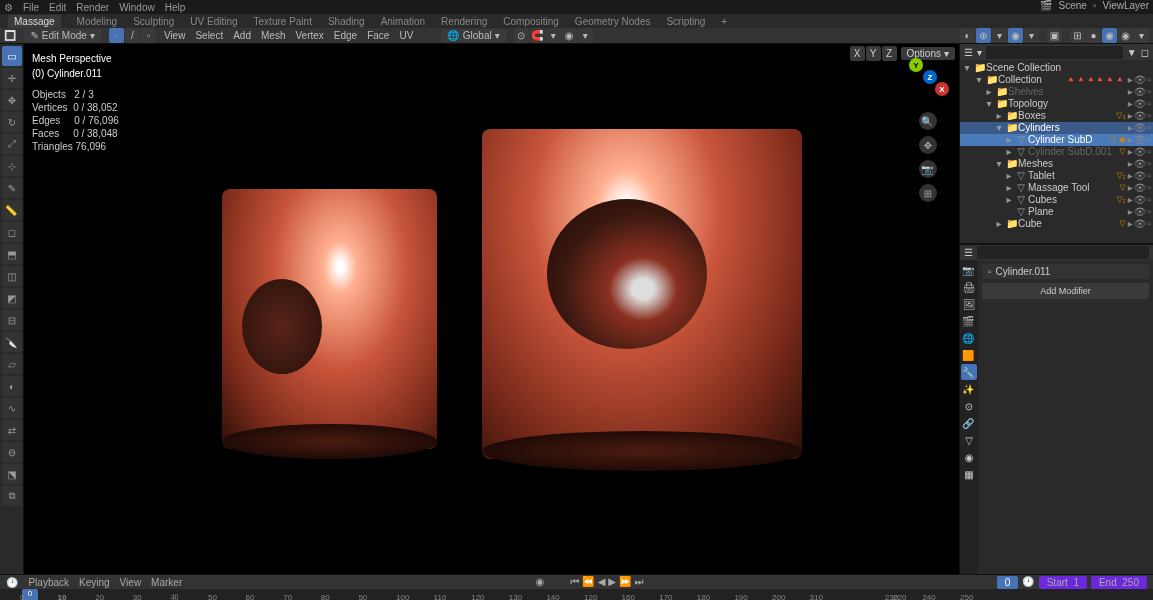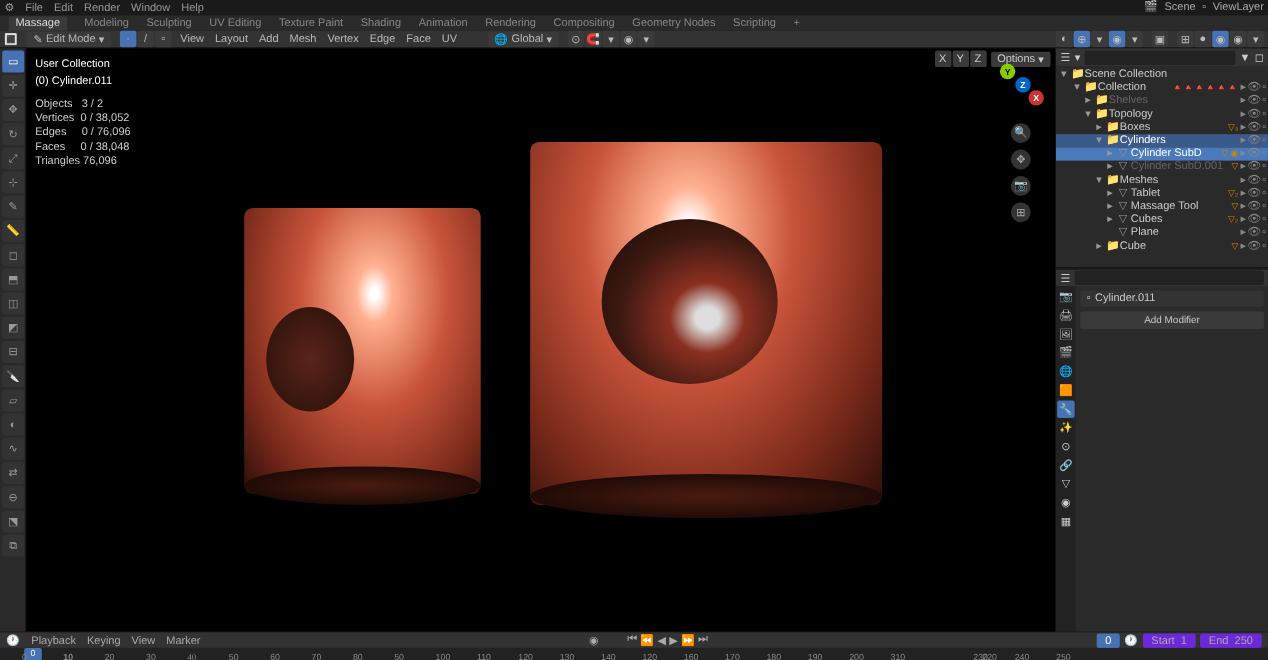--- a/index.html
+++ b/index.html
@@ -112,21 +112,21 @@
     <span>Edit Mode</span>
     <span>▾</span>
   </div>
   <div class="icon-row">
     <div class="icon-sq blue">·</div>
     <div class="icon-sq">/</div>
     <div class="icon-sq">▫</div>
   </div>
   <div class="hdr-menu">
     <span>View</span>
-    <span>Layout</span>
+    <span>Select</span>
     <span>Add</span>
     <span>Mesh</span>
     <span>Vertex</span>
     <span>Edge</span>
     <span>Face</span>
     <span>UV</span>
   </div>
   <div class="dropdown" style="margin-left:20px">
     <span>🌐</span>
     <span>Global</span>
@@ -192,24 +192,24 @@
         <div class="icon-sq">Y</div>
         <div class="icon-sq">Z</div>
       </div>
       <div class="dropdown">
         <span>Options</span>
         <span>▾</span>
       </div>
     </div>
 
     <div class="vp-stats">
-      <div class="title">User Collection</div>
+      <div class="title">Mesh Perspective</div>
       <div class="title">(0) Cylinder.011</div>
       <div style="height:6px"></div>
-      <div><span>Objects</span>&nbsp;&nbsp;&nbsp;<span>3 / 2</span></div>
+      <div><span>Objects</span>&nbsp;&nbsp;&nbsp;<span>2 / 3</span></div>
       <div><span>Vertices</span>&nbsp;&nbsp;<span>0 / 38,052</span></div>
       <div><span>Edges</span>&nbsp;&nbsp;&nbsp;&nbsp;&nbsp;<span>0 / 76,096</span></div>
       <div><span>Faces</span>&nbsp;&nbsp;&nbsp;&nbsp;&nbsp;<span>0 / 38,048</span></div>
       <div><span>Triangles</span>&nbsp;<span>76,096</span></div>
     </div>
 
     <div class="vp-right-icons">
       <div class="gizmo">
         <div class="axis y">Y</div>
         <div class="axis z">Z</div>

